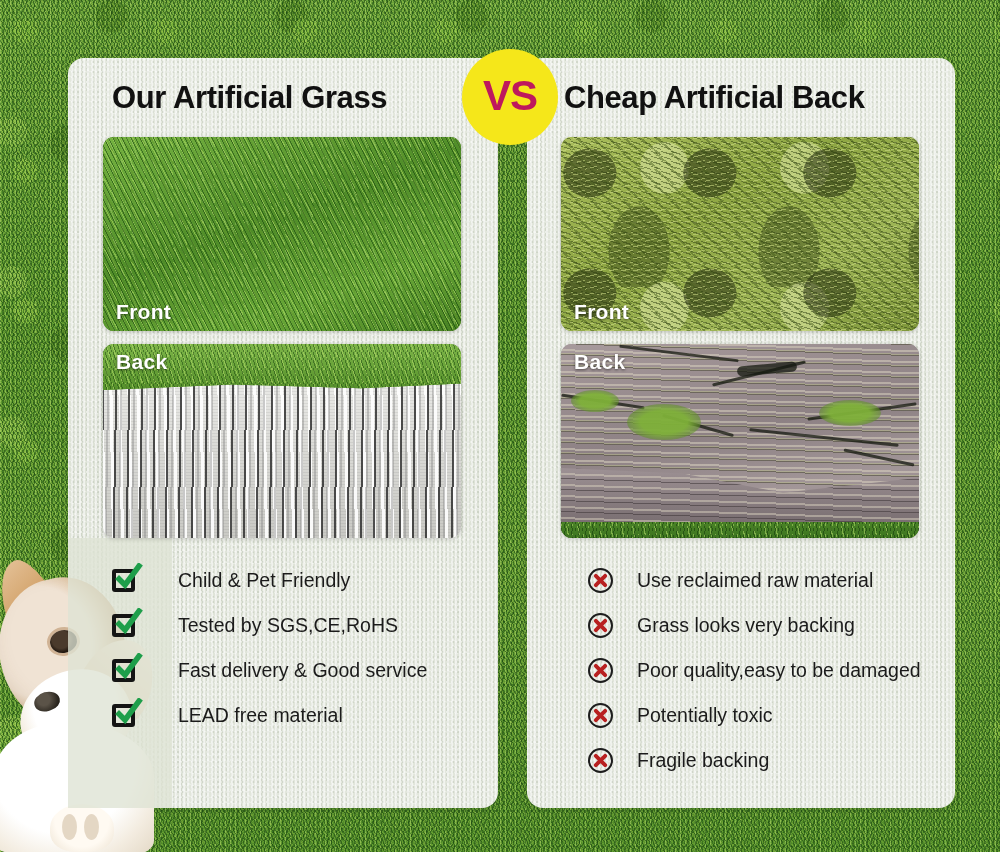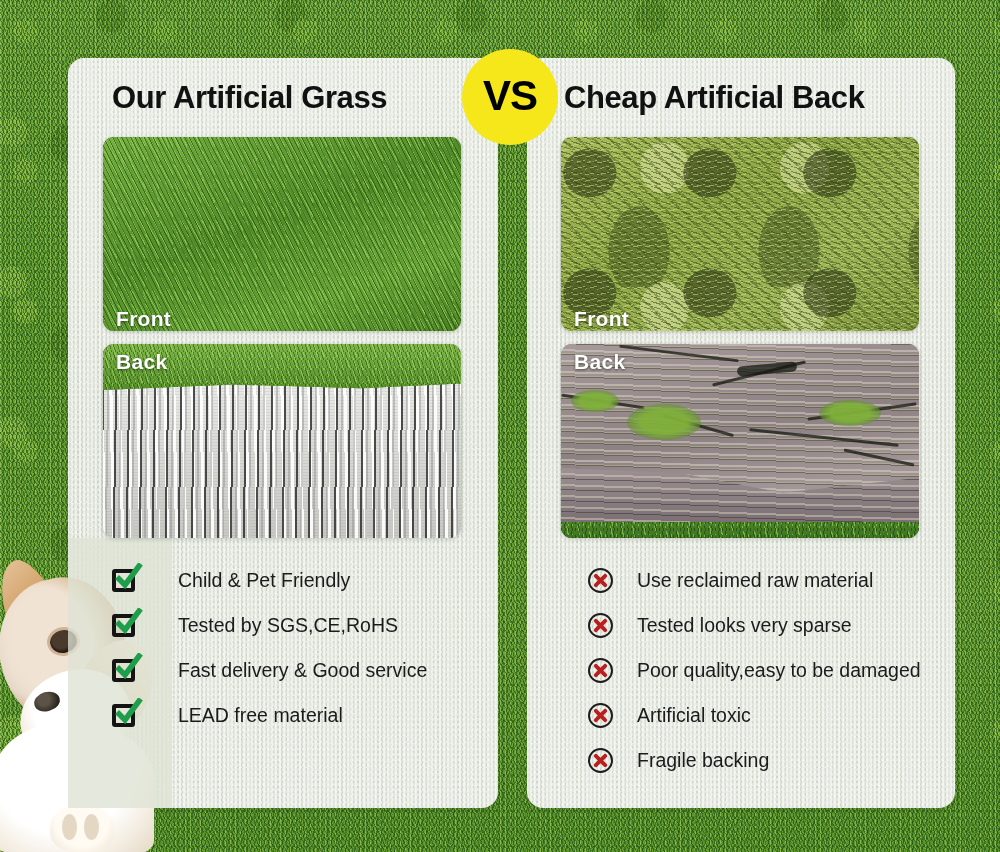--- a/index.html
+++ b/index.html
@@ -170,35 +170,35 @@
   .vs-badge {
     position: absolute;
     left: 462px; top: 49px;
     width: 96px; height: 96px;
     border-radius: 50%;
     background: #F5E71A;
     display: flex; align-items: center; justify-content: center;
     z-index: 8;
   }
   .vs-badge span {
-    font-size: 42px; font-weight: bold; color: #000000;
+    font-size: 42px; font-weight: bold; color: #be185d;
     letter-spacing: -1px; line-height: 1;
     transform: translateY(-1px);
   }
 
   
   .tile {
     position: absolute;
     border-radius: 11px;
     overflow: hidden;
     z-index: 6;
     box-shadow: 0 1px 4px rgba(0,0,0,.18);
   }
   .tile .label {
-    position: absolute; left: 13px; bottom: 0;
+    position: absolute; left: 13px; bottom: 7px;
     color: #ffffff; font-size: 21px; font-weight: bold;
     letter-spacing: .3px;
     text-shadow: 0 1px 3px rgba(0,0,0,.55);
     z-index: 3;
   }
   .tile .label.top { bottom: auto; top: 6px; text-align: right; }
 
   
   .tile-lf { left: 103px; top: 137px; width: 358px; height: 194px; }
   .tile-lb { left: 103px; top: 344px; width: 358px; height: 194px; }
@@ -446,37 +446,37 @@
           </svg>
       </span>
       <span class="text">Use reclaimed raw material</span>
     </div>
     <div class="item">
       <span class="ico-cross">
         <svg viewBox="0 0 20 20">
             <path d="M4.5 4.5 L15.5 15.5 M15.5 4.5 L4.5 15.5" stroke="#B82020" stroke-width="4.6" stroke-linecap="round"></path>
           </svg>
       </span>
-      <span class="text">Tested looks very sparse</span>
+      <span class="text">Grass looks very backing</span>
     </div>
     <div class="item">
       <span class="ico-cross">
         <svg viewBox="0 0 20 20">
             <path d="M4.5 4.5 L15.5 15.5 M15.5 4.5 L4.5 15.5" stroke="#B82020" stroke-width="4.6" stroke-linecap="round"></path>
           </svg>
       </span>
       <span class="text">Poor quality,easy to be damaged</span>
     </div>
     <div class="item">
       <span class="ico-cross">
         <svg viewBox="0 0 20 20">
             <path d="M4.5 4.5 L15.5 15.5 M15.5 4.5 L4.5 15.5" stroke="#B82020" stroke-width="4.6" stroke-linecap="round"></path>
           </svg>
       </span>
-      <span class="text">Artificial toxic</span>
+      <span class="text">Potentially toxic</span>
     </div>
     <div class="item">
       <span class="ico-cross">
         <svg viewBox="0 0 20 20">
             <path d="M4.5 4.5 L15.5 15.5 M15.5 4.5 L4.5 15.5" stroke="#B82020" stroke-width="4.6" stroke-linecap="round"></path>
           </svg>
       </span>
       <span class="text">Fragile backing</span>
     </div>
   </div>

